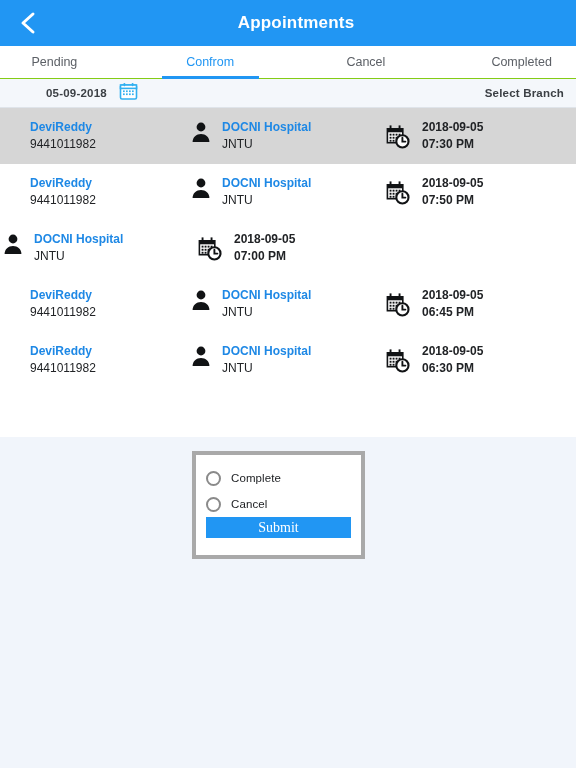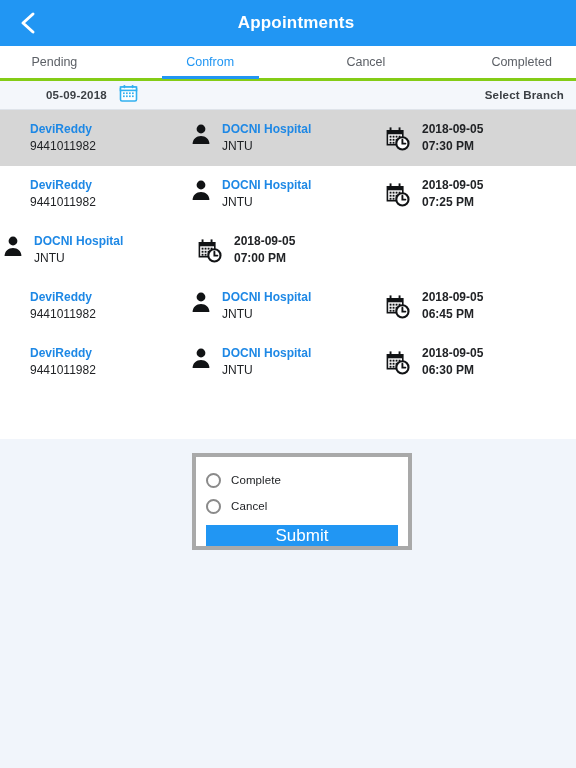--- a/index.html
+++ b/index.html
@@ -42,21 +42,21 @@
     font-weight: bold;
     letter-spacing: 0.2px;
     pointer-events: none;
   }
 
   
   .tabbar {
     height: 32px;
     background: #ffffff;
     display: flex;
-    border-bottom: 3px solid #84cc16;
+    border-bottom: 1px solid #84cc16;
     position: relative;
     gap: 47px;
   }
   .tab {
     flex: 1;
     display: flex;
     align-items: center;
     justify-content: center;
     font-size: 12.5px;
     color: #5c6066;
@@ -186,25 +186,25 @@
   
   .lower {
     background: #f1f5fb;
     height: 383px;
     position: relative;
   }
   .dialog {
     position: absolute;
     left: 192px;
     top: 14px;
-    width: 220px;
+    width: 173px;
     box-sizing: border-box;
     background: #ffffff;
     border: 4px solid #a9a9a9;
-    padding: 10px 10px 0 10px;
+    padding: 10px 10px 17px 10px;
   }
   .radio-row {
     display: flex;
     align-items: center;
     height: 26px;
     cursor: pointer;
   }
   .radio {
     width: 15px;
     height: 15px;
@@ -214,32 +214,31 @@
     box-sizing: border-box;
     background: #ffffff;
     margin-right: 10px;
   }
   .radio-label {
     font-size: 11.5px;
     color: #1b1d20;
     letter-spacing: 0.1px;
   }
   .submit-btn {
-    margin-top: 6px;
     height: 21px;
     background: #2196f3;
     display: flex;
     align-items: center;
     justify-content: center;
     color: #ffffff;
-    font-size: 17px;
+    font-size: 14px;
     cursor: pointer;
     border: none;
     width: 100%;
-    font-family: Liberation Sans, sans-serif;
+    font-family: Liberation Serif, serif;
   }
 </style>
 </head>
 <body>
 
 <div class="appbar">
   <div class="back-btn">
     <span>
       <svg width="20" height="26" viewBox="0 0 20 26" aria-hidden="true">
         <polyline points="15,4 5,13 15,22" fill="none" stroke="#ffffff" stroke-width="3" stroke-linecap="round" stroke-linejoin="round"></polyline>
@@ -370,21 +369,21 @@
               <rect x="10.6" y="12.8" width="1.9" height="1.9"></rect>
               <rect x="4.6" y="15.8" width="1.9" height="1.9"></rect>
               <rect x="7.6" y="15.8" width="1.9" height="1.9"></rect>
             </g>
             <circle cx="17.4" cy="17.4" r="6.1" fill="#ffffff" stroke="#111315" stroke-width="2.1"></circle>
             <path d="M17.4 13.8v3.8h3" fill="none" stroke="#111315" stroke-width="1.9" stroke-linecap="round"></path>
           </svg>
         </span>
         <span class="txtstack">
           <span class="dark-line">2018-09-05</span>
-          <span class="dark-line">07:25 PM</span>
+          <span class="dark-line">07:50 PM</span>
         </span>
       </div>
     </div>
     <div class="row">
       <div class="col-hospital">
         <span class="person-icon">
           <svg width="24" height="24" viewBox="0 0 24 24" aria-hidden="true">
             <circle cx="12" cy="7" r="4.4" fill="#111315"></circle>
             <path d="M3.6 22c0-4.9 3.8-8 8.4-8s8.4 3.1 8.4 8z" fill="#111315"></path>
           </svg>

